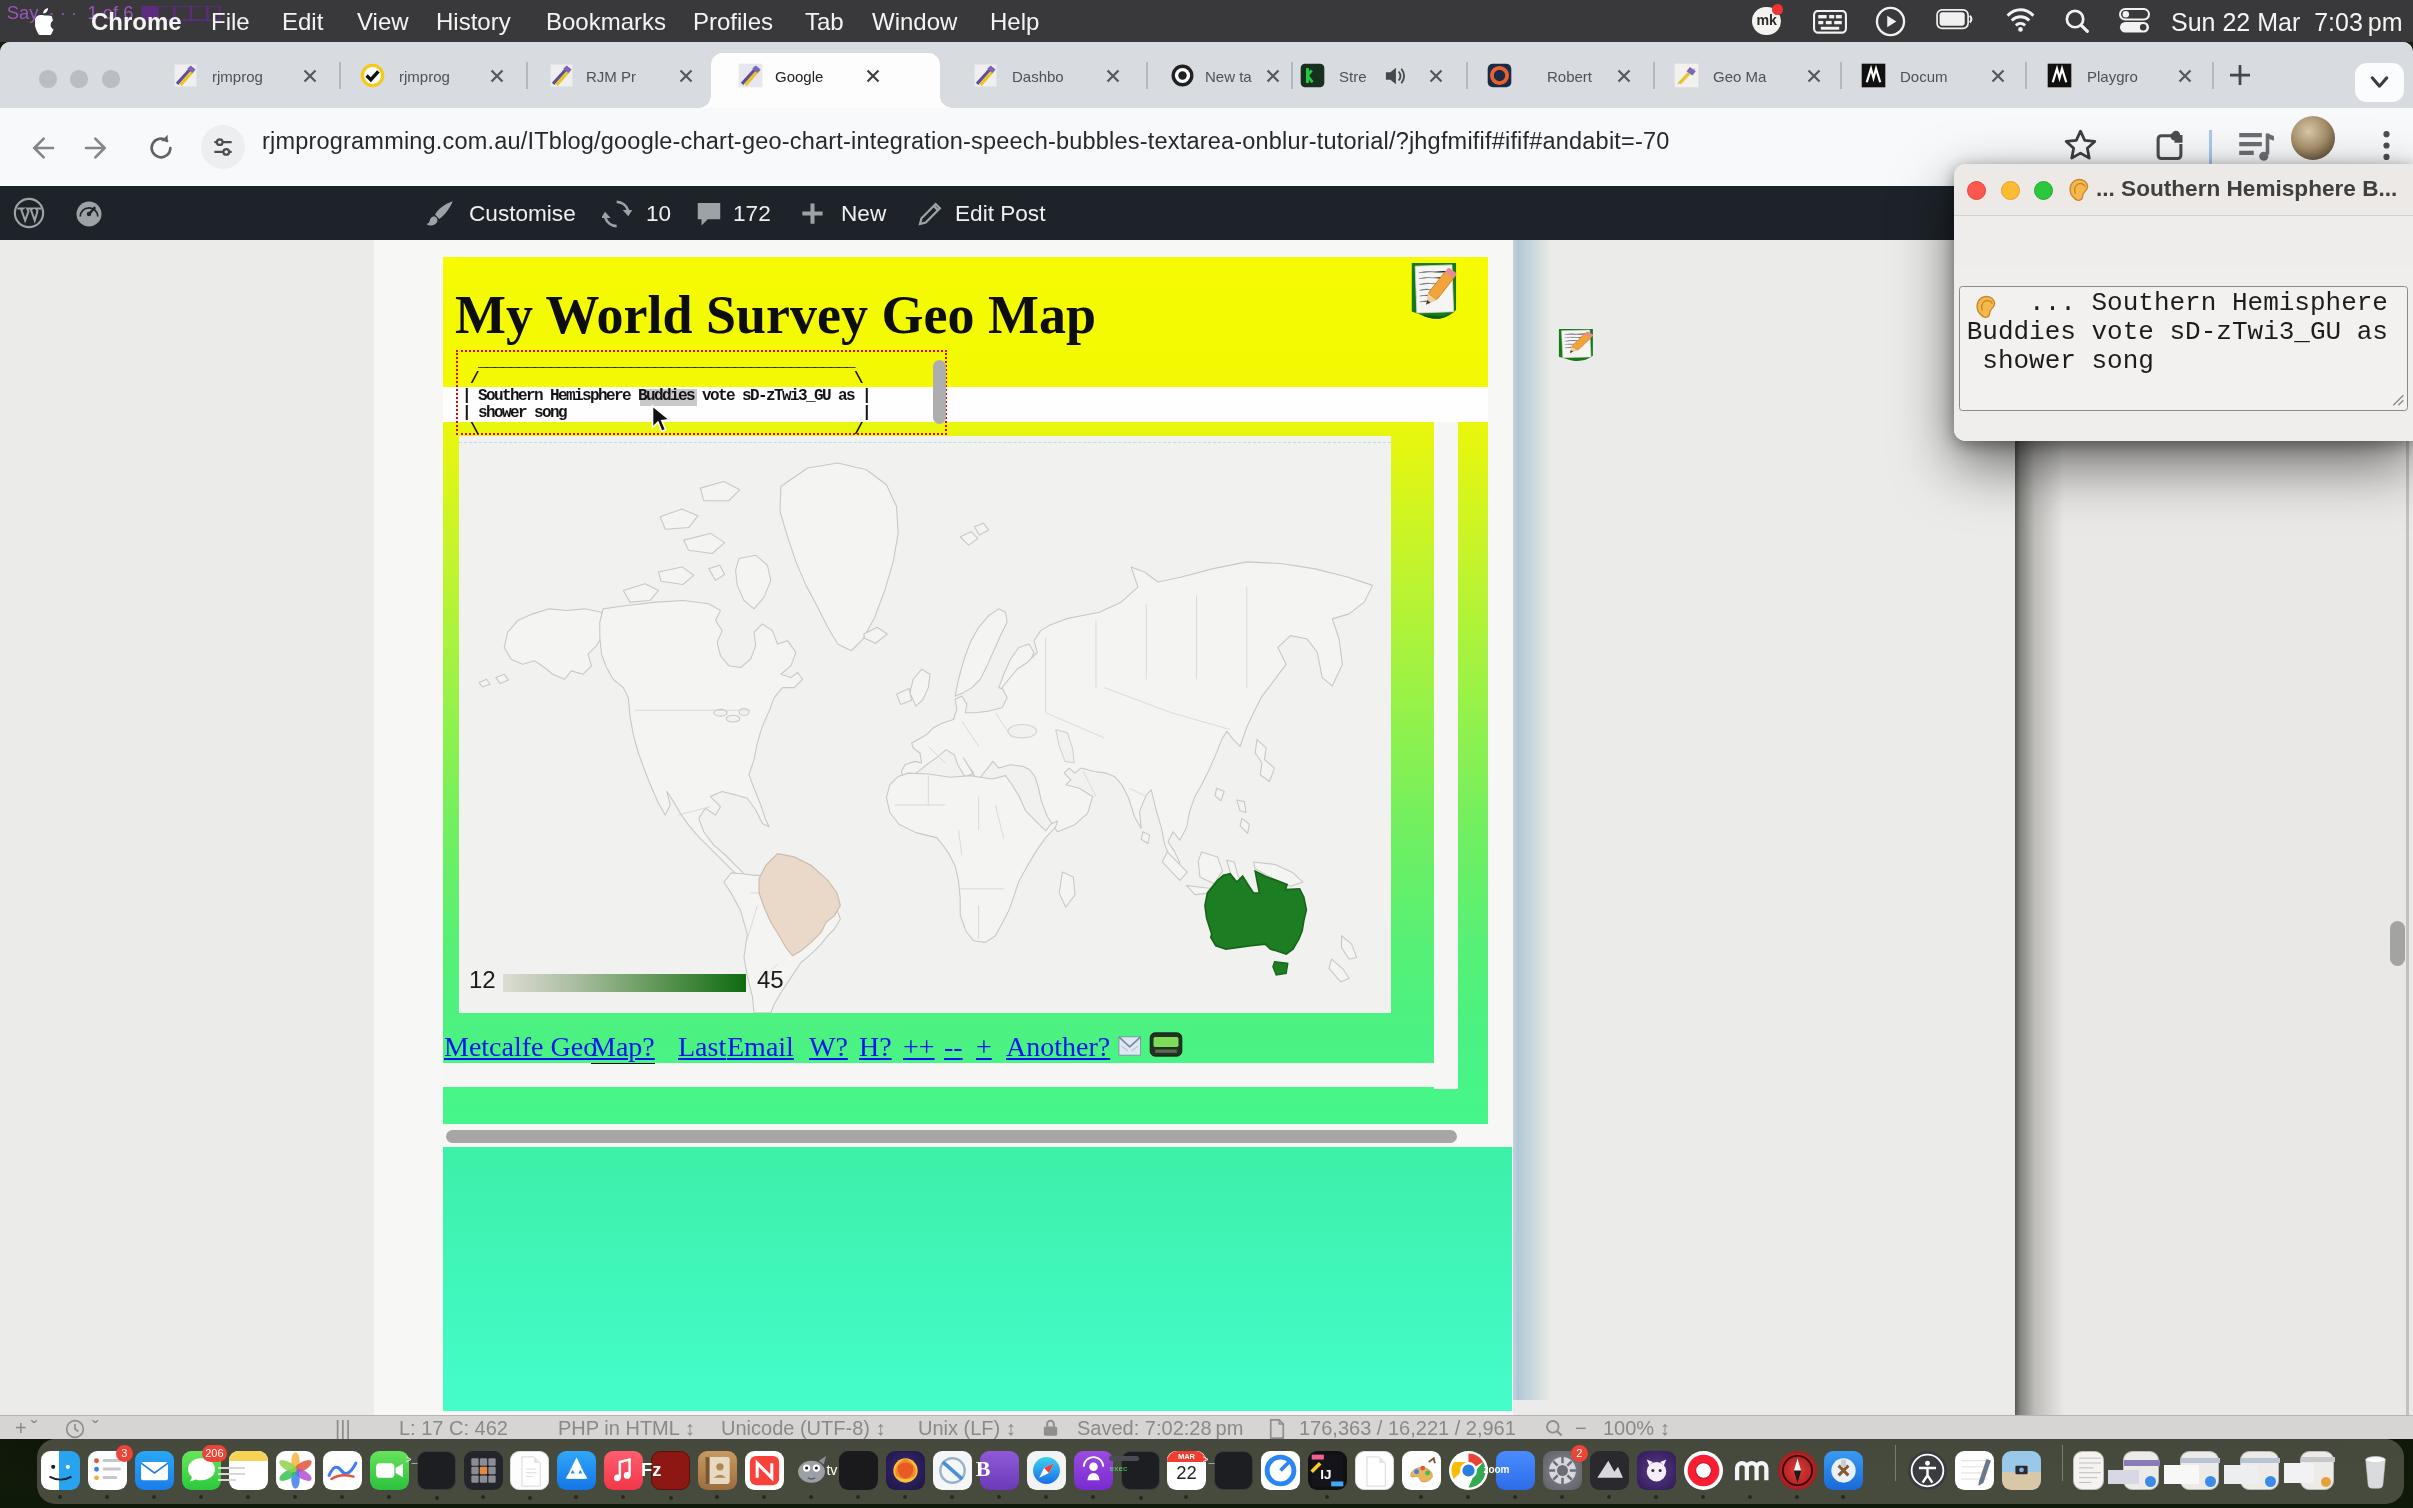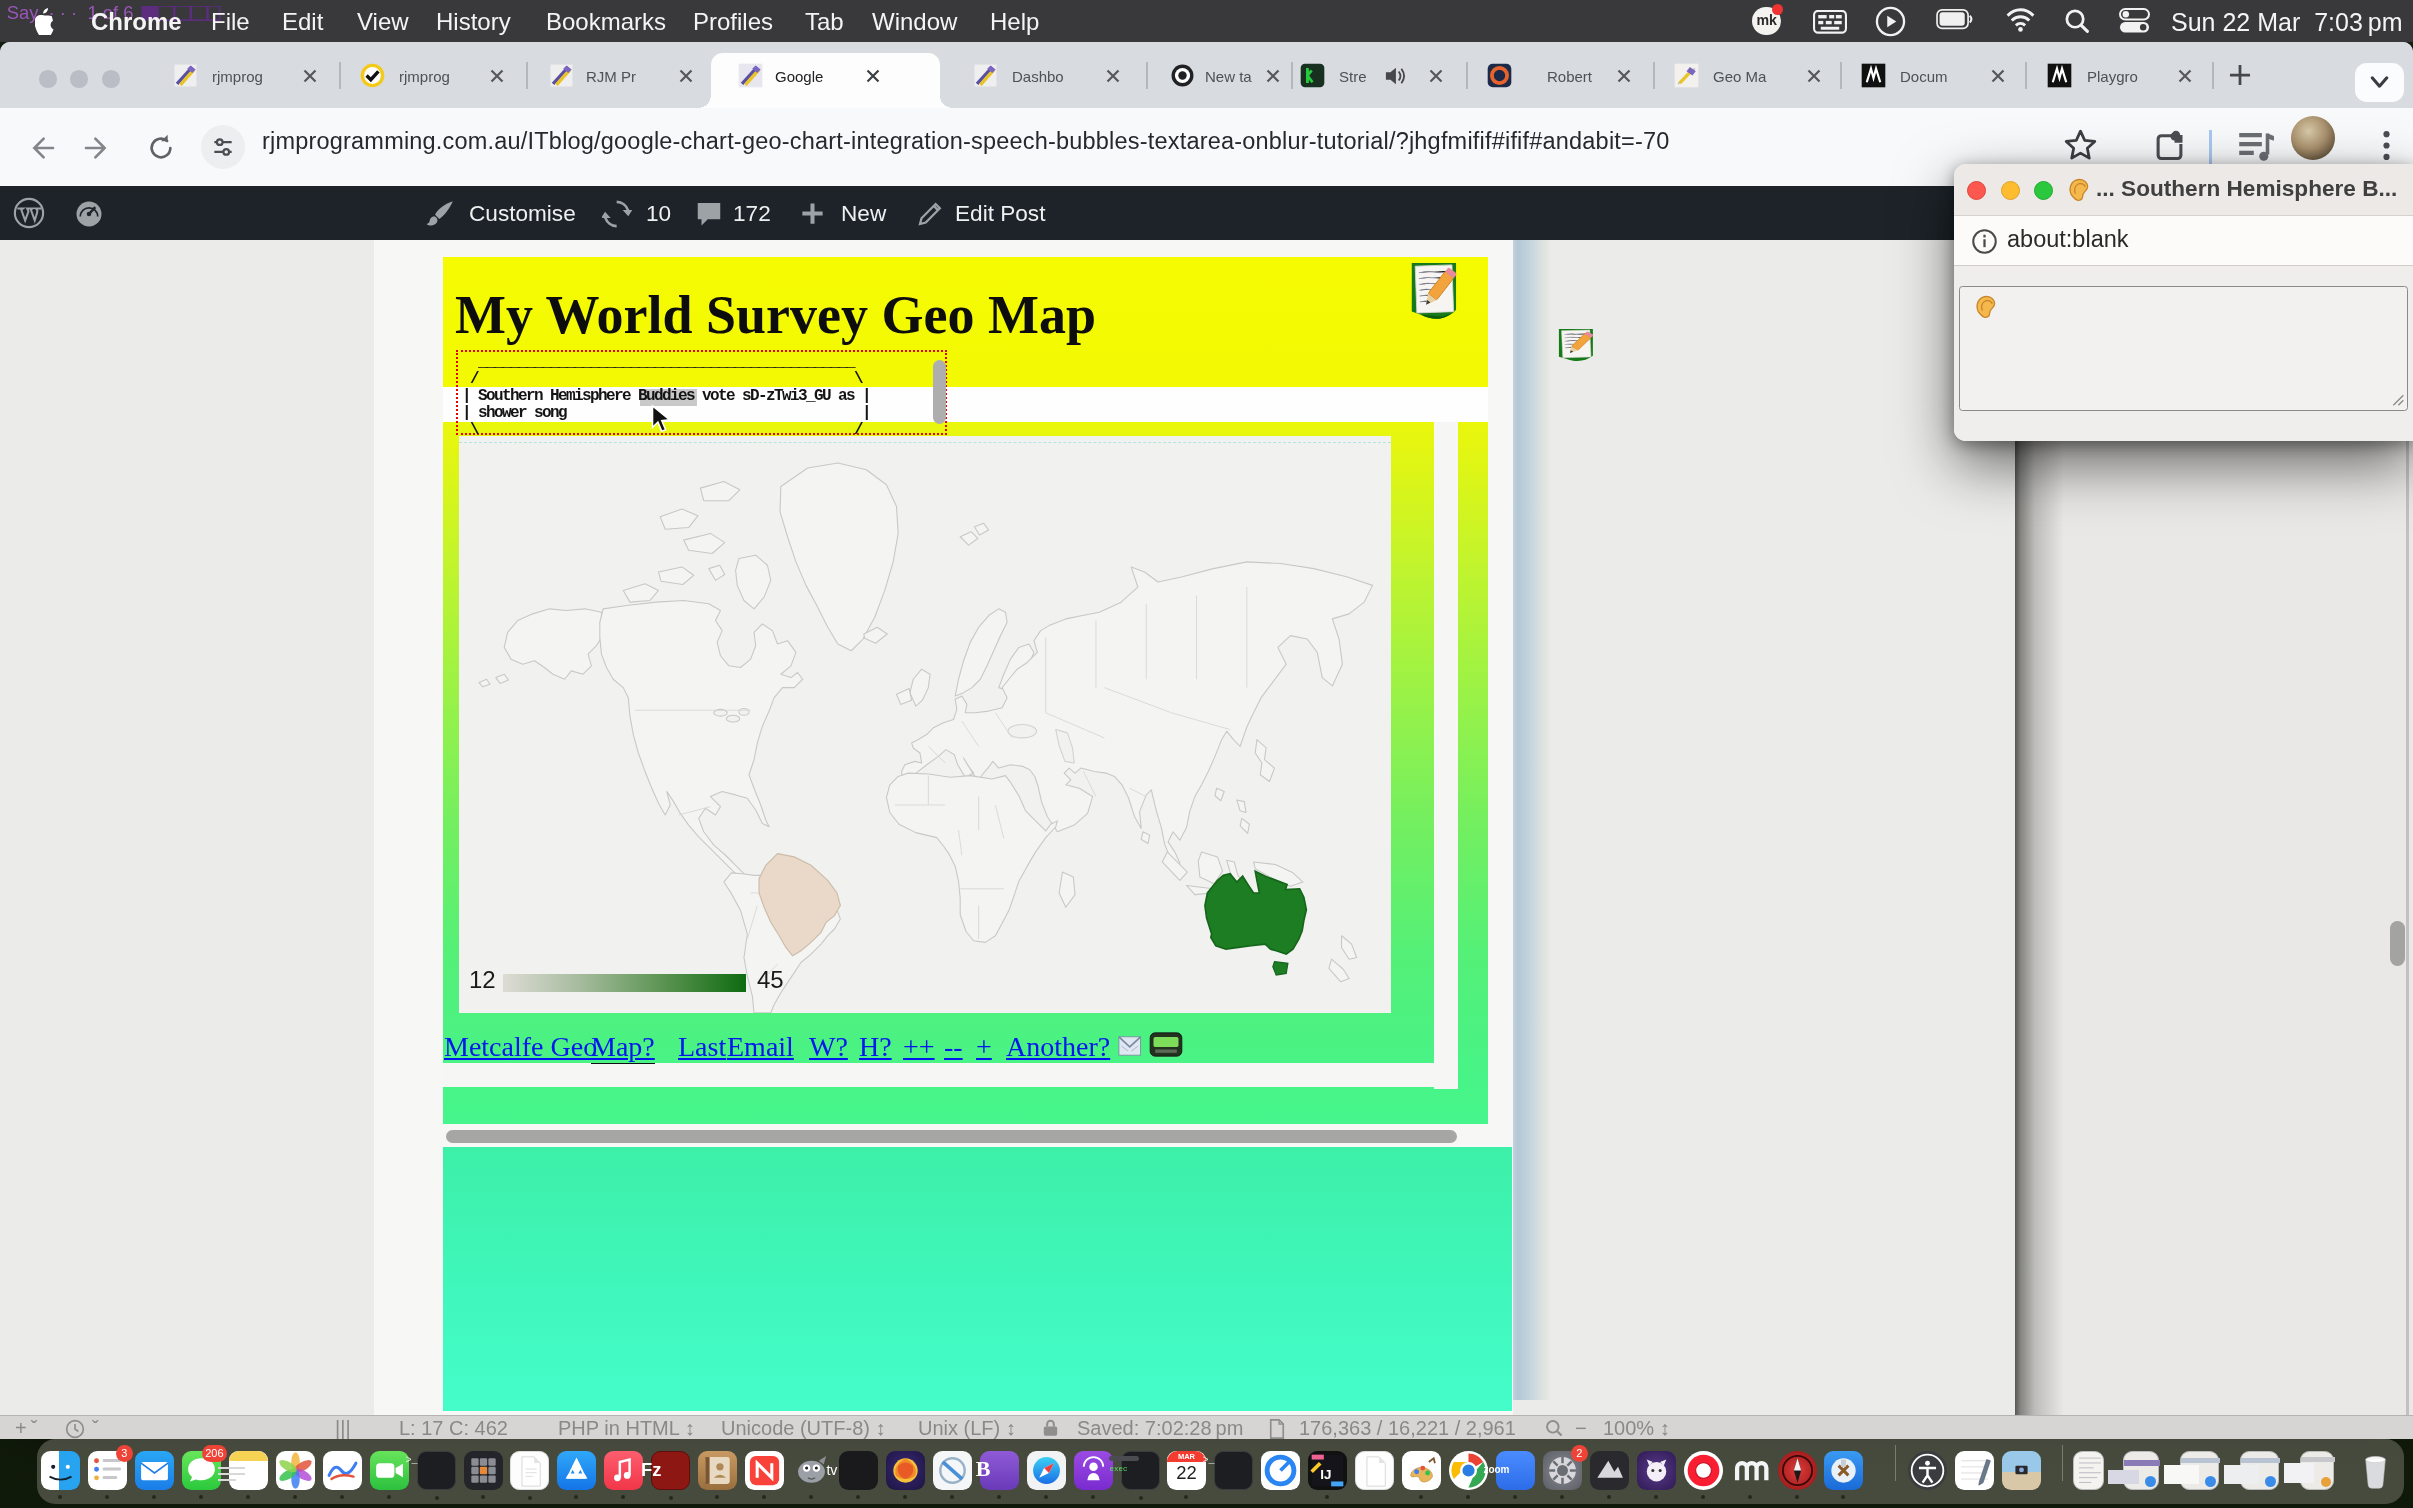--- a/index.html
+++ b/index.html
@@ -836,30 +836,25 @@
   <div id="poptitle">
     <div class="abs" style="left:13.4px;top:17px;width:19px;height:19px;border-radius:50%;background:#fd5850;border:0.8px solid #e04438;"></div>
     <div class="abs" style="left:47px;top:17px;width:19px;height:19px;border-radius:50%;background:#febc30;border:0.8px solid #e0a123;"></div>
     <div class="abs" style="left:80px;top:17px;width:19px;height:19px;border-radius:50%;background:#2bc83e;border:0.8px solid #1eaa30;"></div>
     <svg class="abs" style="left:109px;top:11.7px;" width="28.5" height="28.5" viewBox="0 0 32 32">
           <path d="M10,22 c-4,-6 -2,-14 4,-17 5,-2.5 11,-.5 13,4 1.5,3.5 0,6 -2,8 -2,2 -3,3 -3,6 0,3 -3,5 -6,4 -3,-1 -4,-3 -6,-5z" fill="#f5b84c" stroke="#c8872a" stroke-width="1.5"></path>
           <path d="M14,20 c-2,-4 -1,-9 3,-11 3,-1.5 7,0 8,3" fill="none" stroke="#c8872a" stroke-width="1.5"></path>
         </svg>
     <div class="abs" style="left:142px;top:11.7px;font-size:22.6px;font-weight:bold;color:#3f3f3f;white-space:nowrap;">... Southern Hemisphere B...</div>
   </div>
-  <div id="popurl">
-    <svg class="abs" style="left:17px;top:11.7px;" width="27" height="27" viewBox="0 0 24 24">
-          <circle cx="12" cy="12" r="10" fill="none" stroke="#4a4a4a" stroke-width="1.8"></circle>
-          <rect x="11" y="10" width="2" height="7" fill="#4a4a4a"></rect>
-          <rect x="11" y="6" width="2" height="2.4" fill="#4a4a4a"></rect>
-        </svg>
-    <div class="abs" style="left:53px;top:10px;font-size:23.5px;color:#2a2a2a;">about:blank</div>
-  </div>
   <div id="popbody">
     <div id="popta">
+      <div id="poptext">    ... Southern Hemisphere
+Buddies vote sD-zTwi3_GU as
+ shower song</div>
       <svg class="abs" style="left:10px;top:6.7px;" width="28.5" height="28.5" viewBox="0 0 32 32">
             <path d="M10,22 c-4,-6 -2,-14 4,-17 5,-2.5 11,-.5 13,4 1.5,3.5 0,6 -2,8 -2,2 -3,3 -3,6 0,3 -3,5 -6,4 -3,-1 -4,-3 -6,-5z" fill="#f5b84c" stroke="#c8872a" stroke-width="1.5"></path>
             <path d="M14,20 c-2,-4 -1,-9 3,-11 3,-1.5 7,0 8,3" fill="none" stroke="#c8872a" stroke-width="1.5"></path>
           </svg>
       <svg class="abs" style="right:2.5px;bottom:2.5px;" width="15" height="15" viewBox="0 0 18 18">
             <path d="M16,4 L4,16 M16,10 L10,16" stroke="#8a8a88" stroke-width="1.6"></path>
           </svg>
     </div>
   </div>
 </div>

